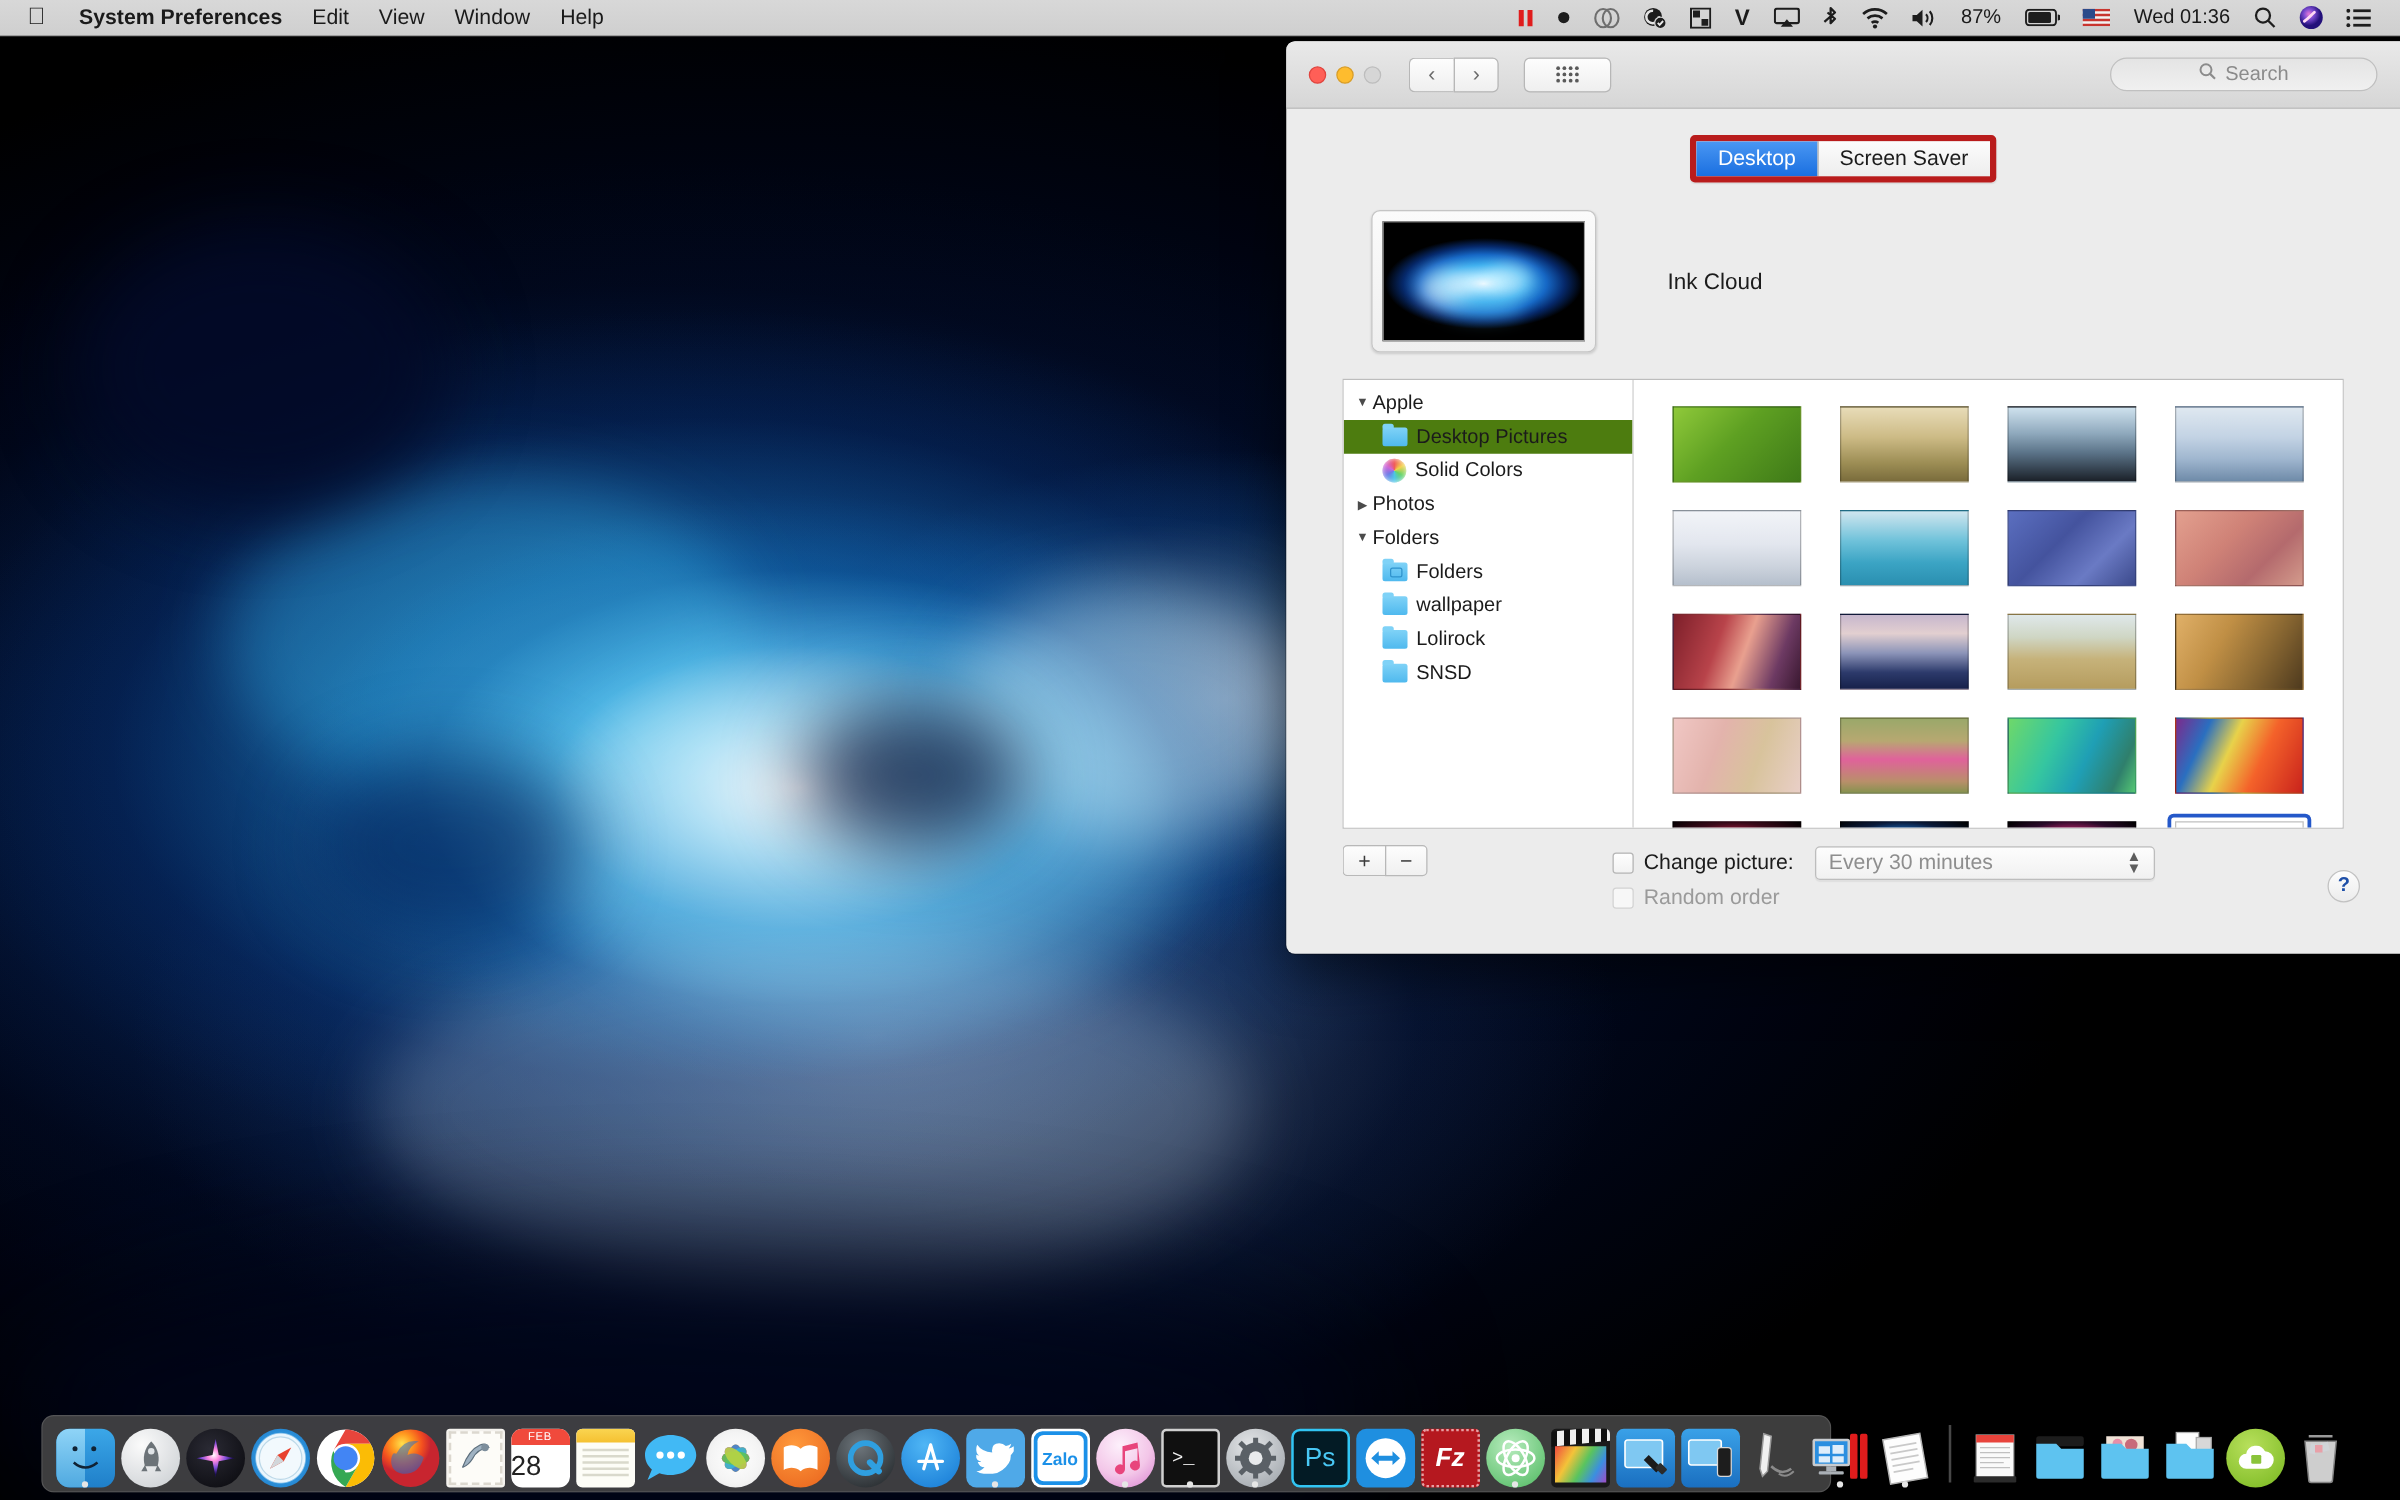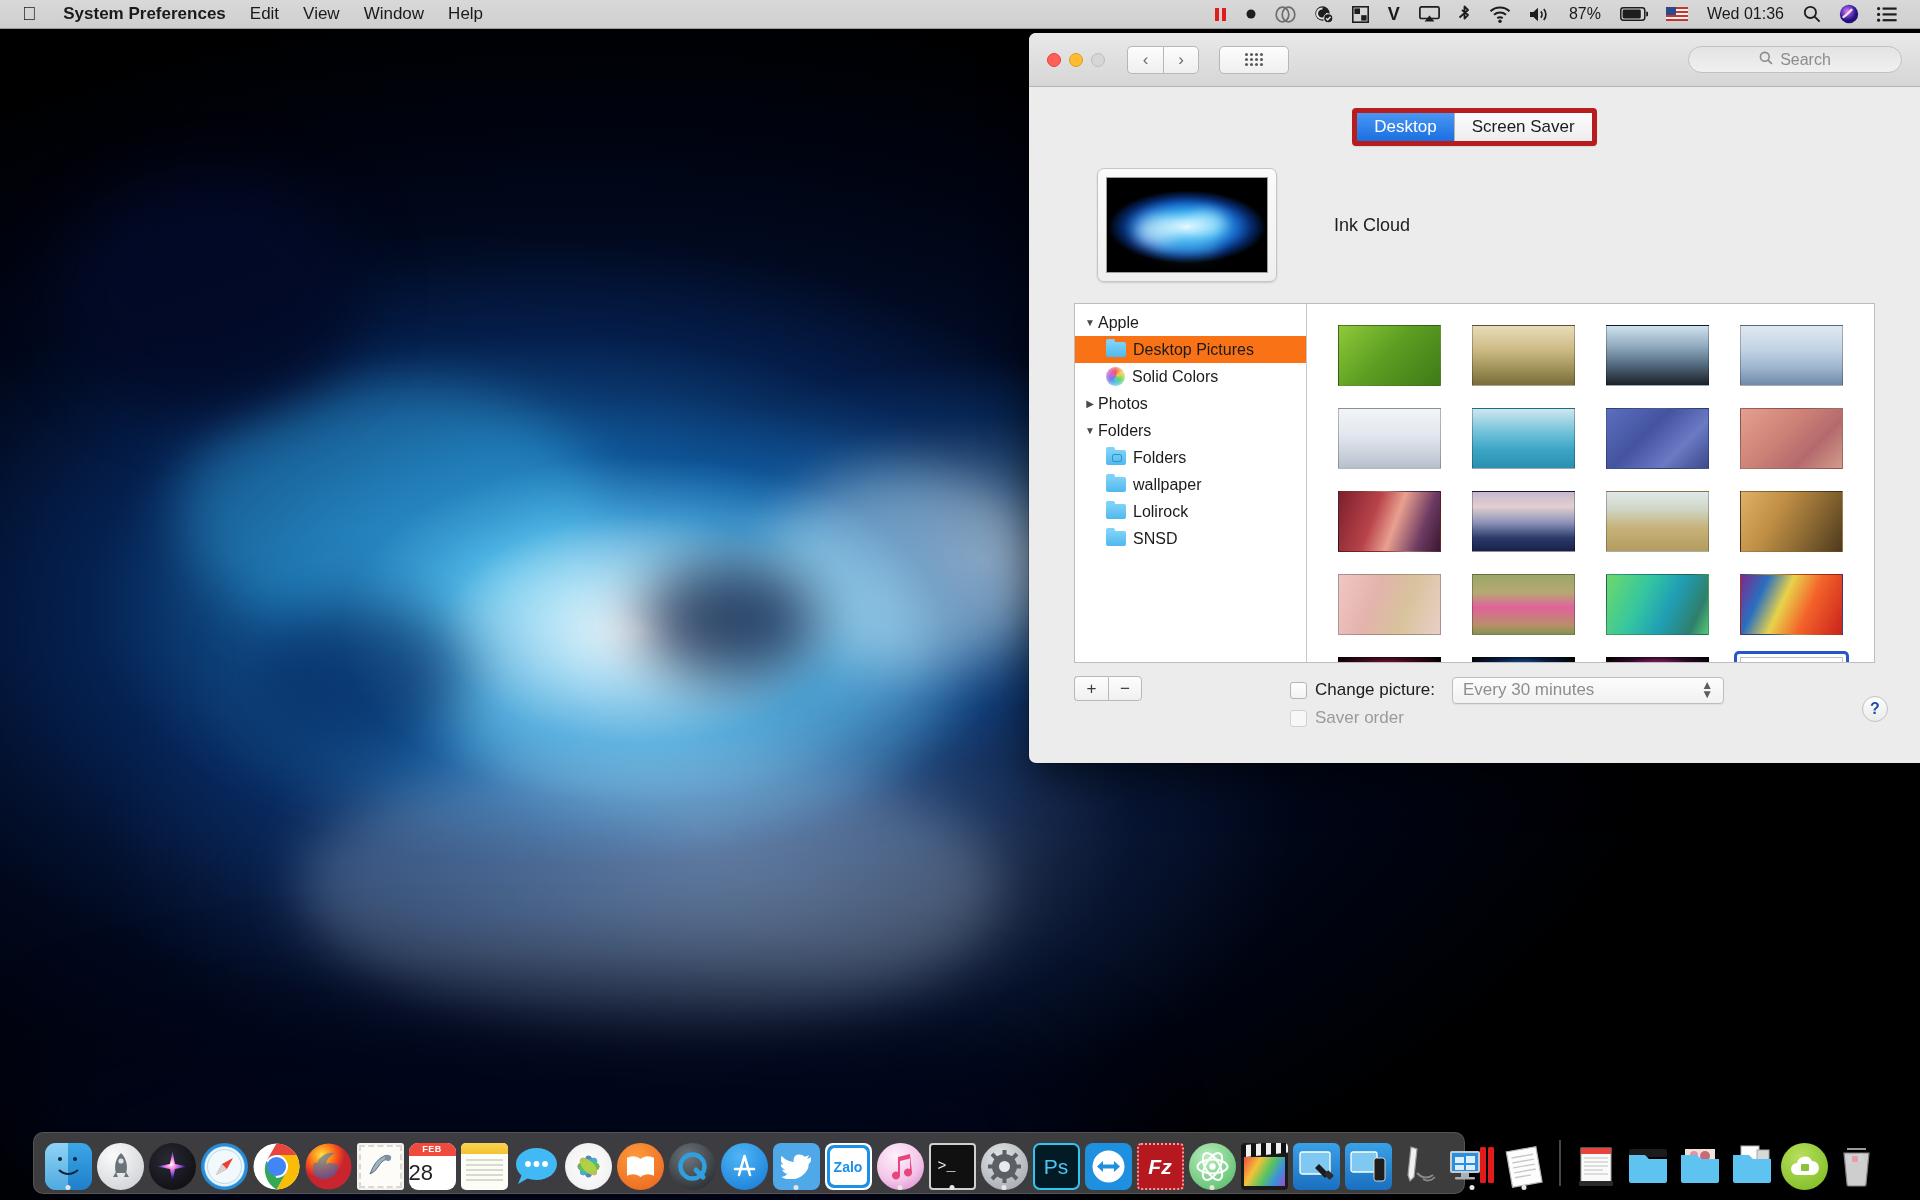--- a/index.html
+++ b/index.html
@@ -145,21 +145,21 @@
     border:1px solid #bdbdbd;
     background:#fff;
     box-shadow:inset 0 1px 2px rgba(0,0,0,.07);
   }
   .sourcelist{
     width:232px; border-right:1px solid #c8c8c8; background:#fff;
     padding-top:5px; font-size:16px; color:#1b1b1b;
     overflow:hidden;
   }
   .srow{ height:27px; display:flex; align-items:center; padding-left:7px; }
-  .srow.sel{ background:#f97316; }
+  .srow.sel{ background:#4d7c0f; }
   .tri{ width:16px; font-size:10px; color:#4b4b4b; display:flex; justify-content:center; }
   .tri.down::before{ content:"\25BC"; }
   .tri.right::before{ content:"\25B6"; }
   .ind{ width:24px; }
   .ficon{
     width:20px; height:15px; border-radius:2px 2px 2px 2px;
     background:linear-gradient(to bottom,#7fd2f7,#4fb9ee);
     margin-right:7px; flex:none; position:relative;
   }
   .ficon::before{
@@ -564,21 +564,21 @@
       <div class="crow">
         <span class="cbox"></span>
         <span class="clabel">Change picture:</span>
         <div class="popup">
           <span>Every 30 minutes</span>
           <span class="stepper">▲<br>▼</span>
         </div>
       </div>
       <div class="crow">
         <span class="cbox dim"></span>
-        <span class="clabel dim">Saver order</span>
+        <span class="clabel dim">Random order</span>
       </div>
     </div>
 
     <div class="helpbtn">?</div>
   </div>
 </div>
 
 <div id="dock">
   <div id="dock-items" style="display:flex;align-items:flex-end;">
       <div class="dock-item">
@@ -653,21 +653,21 @@
         <div class="dock-ico" style="background: rgb(244, 242, 238); border-radius: 3px;">
           <div style="position:absolute;inset:2px;background:#fdfcf8;border:2px dashed #dcd8cf"></div>
           <svg style="position:absolute;left:9px;top:9px" width="29" height="29" viewBox="0 0 29 29">
             <path d="M4 22 q5 -14 14 -18 q5 -2 7 2 q-9 1 -13 9 q-3 5 -8 7" fill="#9fb2c2" stroke="#5d6f7d" stroke-width="1"></path>
             <circle cx="22" cy="6" r="3" fill="#7d8e9c"></circle>
           </svg>
         </div>
       </div>
       <div class="dock-item">
         <div class="dock-ico" style="background: rgb(255, 255, 255); border-radius: 9px;">
-          <div style="position:absolute;left:0;top:0;right:0;height:13px;background:#f04a3c;color:#fff;font-size:9px;font-weight:bold;text-align:center;line-height:13px;letter-spacing:.5px">FEB</div>
+          <div style="position:absolute;left:0;top:0;right:0;height:13px;background:#f04a3c;color:#fff;font-size:9px;font-weight:normal;text-align:center;line-height:13px;letter-spacing:.5px">FEB</div>
           <div style="position:absolute;left:0;top:13px;right:0;bottom:0;color:#222;font-size:22px;text-align:left;line-height:33px">28</div>
         </div>
       </div>
       <div class="dock-item">
         <div class="dock-ico" style="background: rgb(253, 253, 247); border-radius: 5px;">
           <div style="position:absolute;left:0;top:0;right:0;height:11px;background:linear-gradient(to bottom,#fad551,#f5c131)"></div>
           <div style="position:absolute;left:5px;top:16px;right:5px;height:1.5px;background:#d9d9cc;box-shadow:0 5px #d9d9cc,0 10px #d9d9cc,0 15px #d9d9cc,0 20px #d9d9cc"></div>
         </div>
       </div>
       <div class="dock-item">

